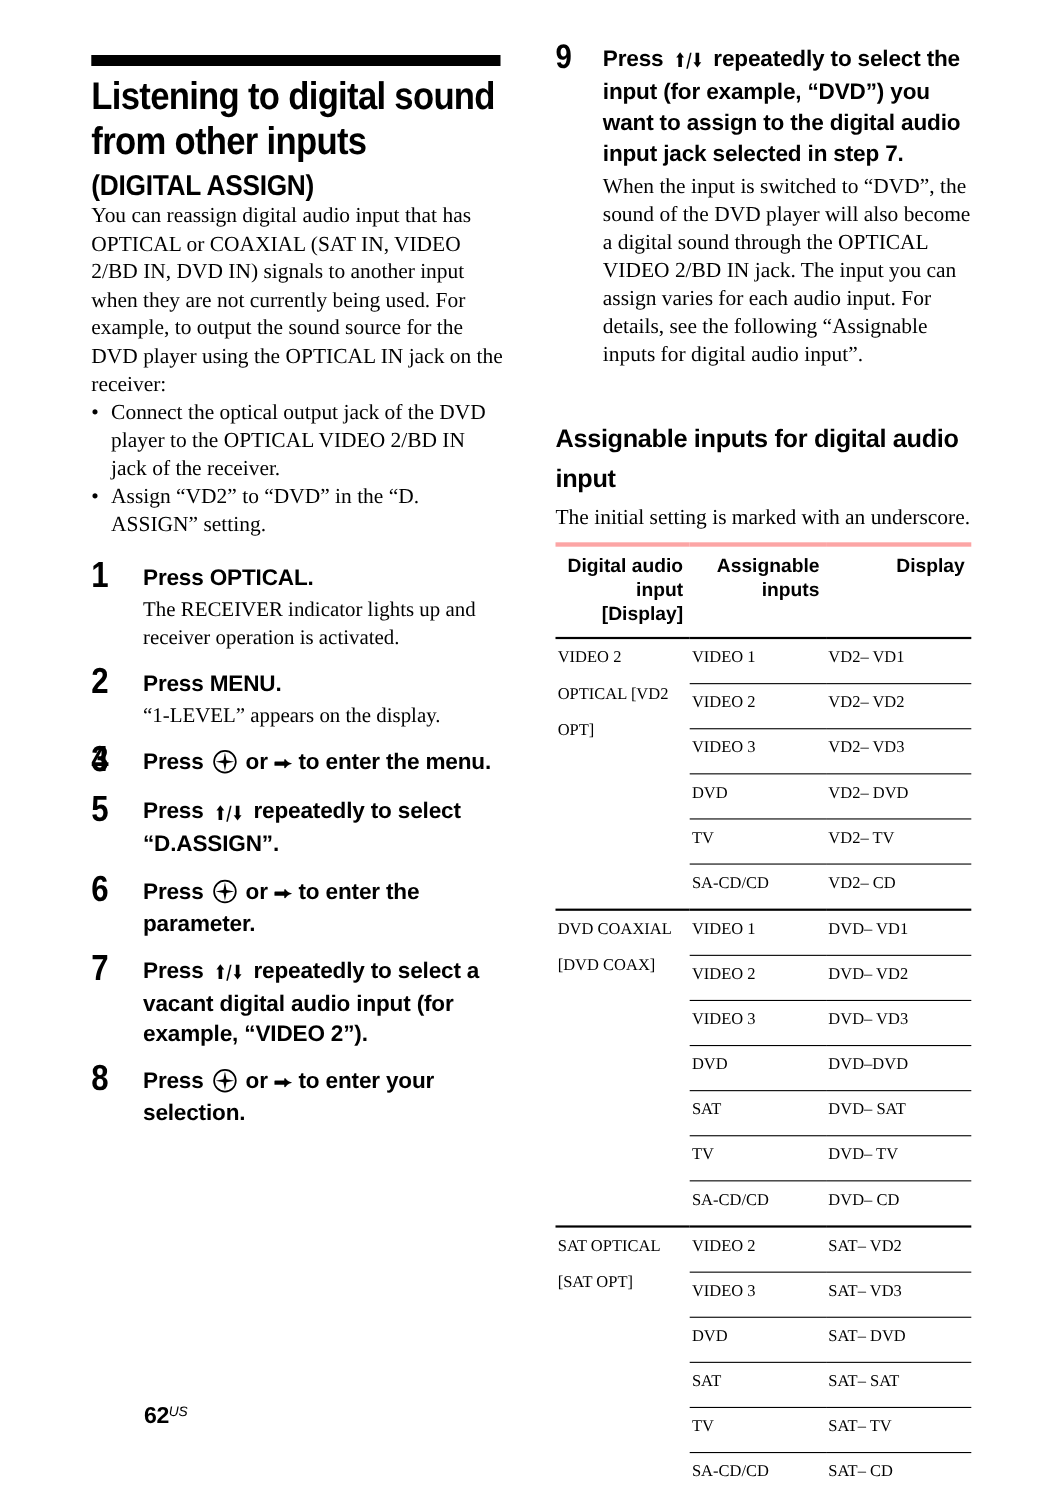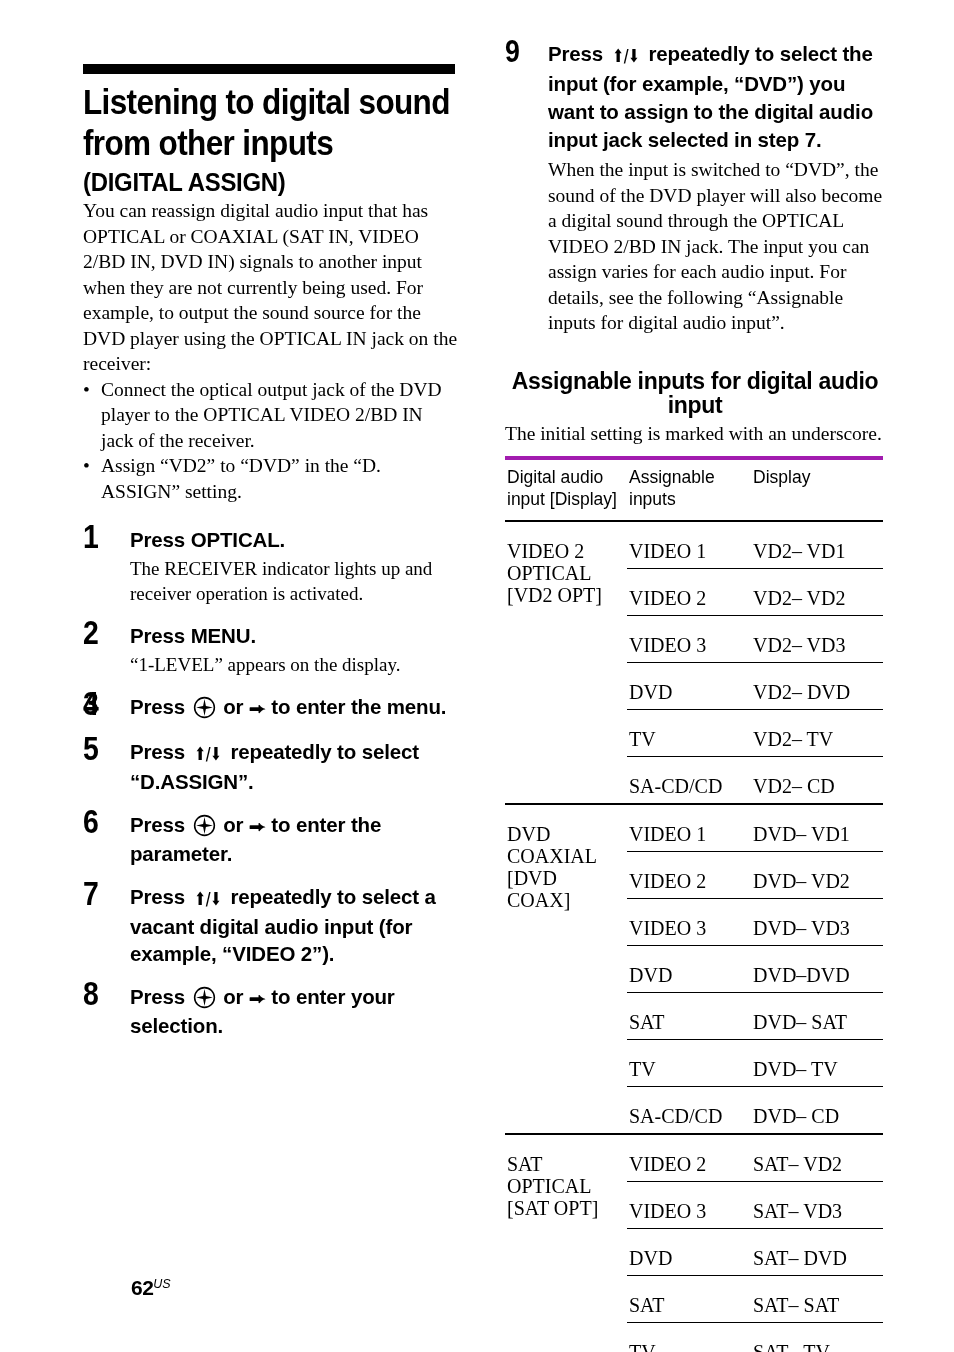--- a/index.html
+++ b/index.html
@@ -18,21 +18,21 @@
 
   .page {
     position: absolute;
     inset: 0;
   }
 
   
   .col-left {
     position: absolute;
     left: 83px;
-    top: 56px;
+    top: 42px;
     width: 375px;
   }
   .col-right {
     position: absolute;
     left: 505px;
     top: 40px;
     width: 380px;
   }
 
   
@@ -155,58 +155,57 @@
     transform: scaleY(0.82);
     vertical-align: 0px;
     font-weight: bold;
   }
 
   
   h2.section-head {
     font-family: "Liberation Sans", "DejaVu Sans", sans-serif;
     font-weight: bold;
     font-size: 23px;
-    line-height: 24px;
+    line-height: 37px;
     letter-spacing: -0.3px;
-    margin: 33px 0 4px 0;
-    text-align: center;
+    margin: 44px 0 4px 0;
   }
   .section-note {
     font-size: 19.5px;
     line-height: 25.5px;
     margin: 0 0 10px 0;
   }
 
   
   table.assign {
     border-collapse: collapse;
     width: 378px;
     table-layout: fixed;
     font-size: 18.5px;
   }
   table.assign col.c1 { width: 122px; }
   table.assign col.c2 { width: 124px; }
   table.assign col.c3 { width: 132px; }
 
   table.assign thead th {
     font-family: "Liberation Sans", "DejaVu Sans", sans-serif;
-    font-weight: normal;
+    font-weight: bold;
     font-size: 17.5px;
     line-height: 22px;
-    text-align: left;
+    text-align: right;
     vertical-align: top;
     padding: 6px 6px 10px 2px;
-    border-top: 4px solid #a21caf;
+    border-top: 4px solid #fca5a5;
     border-bottom: 1.4px solid #000;
   }
   table.assign td {
     vertical-align: top;
-    padding: 18px 6px 6px 2px;
-    line-height: 22px;
-    font-size: 20px;
+    padding: 1px 6px 6px 2px;
+    line-height: 33px;
+    font-size: 15px;
   }
   td.group-label {
     line-height: 23.5px;
     padding-top: 6px;
   }
   tr.grp-start td {
     border-top: 2.6px solid #000;
   }
   tr.row-mid td.c2, tr.row-mid td.c3 {
     border-top: 1.2px solid #000;

